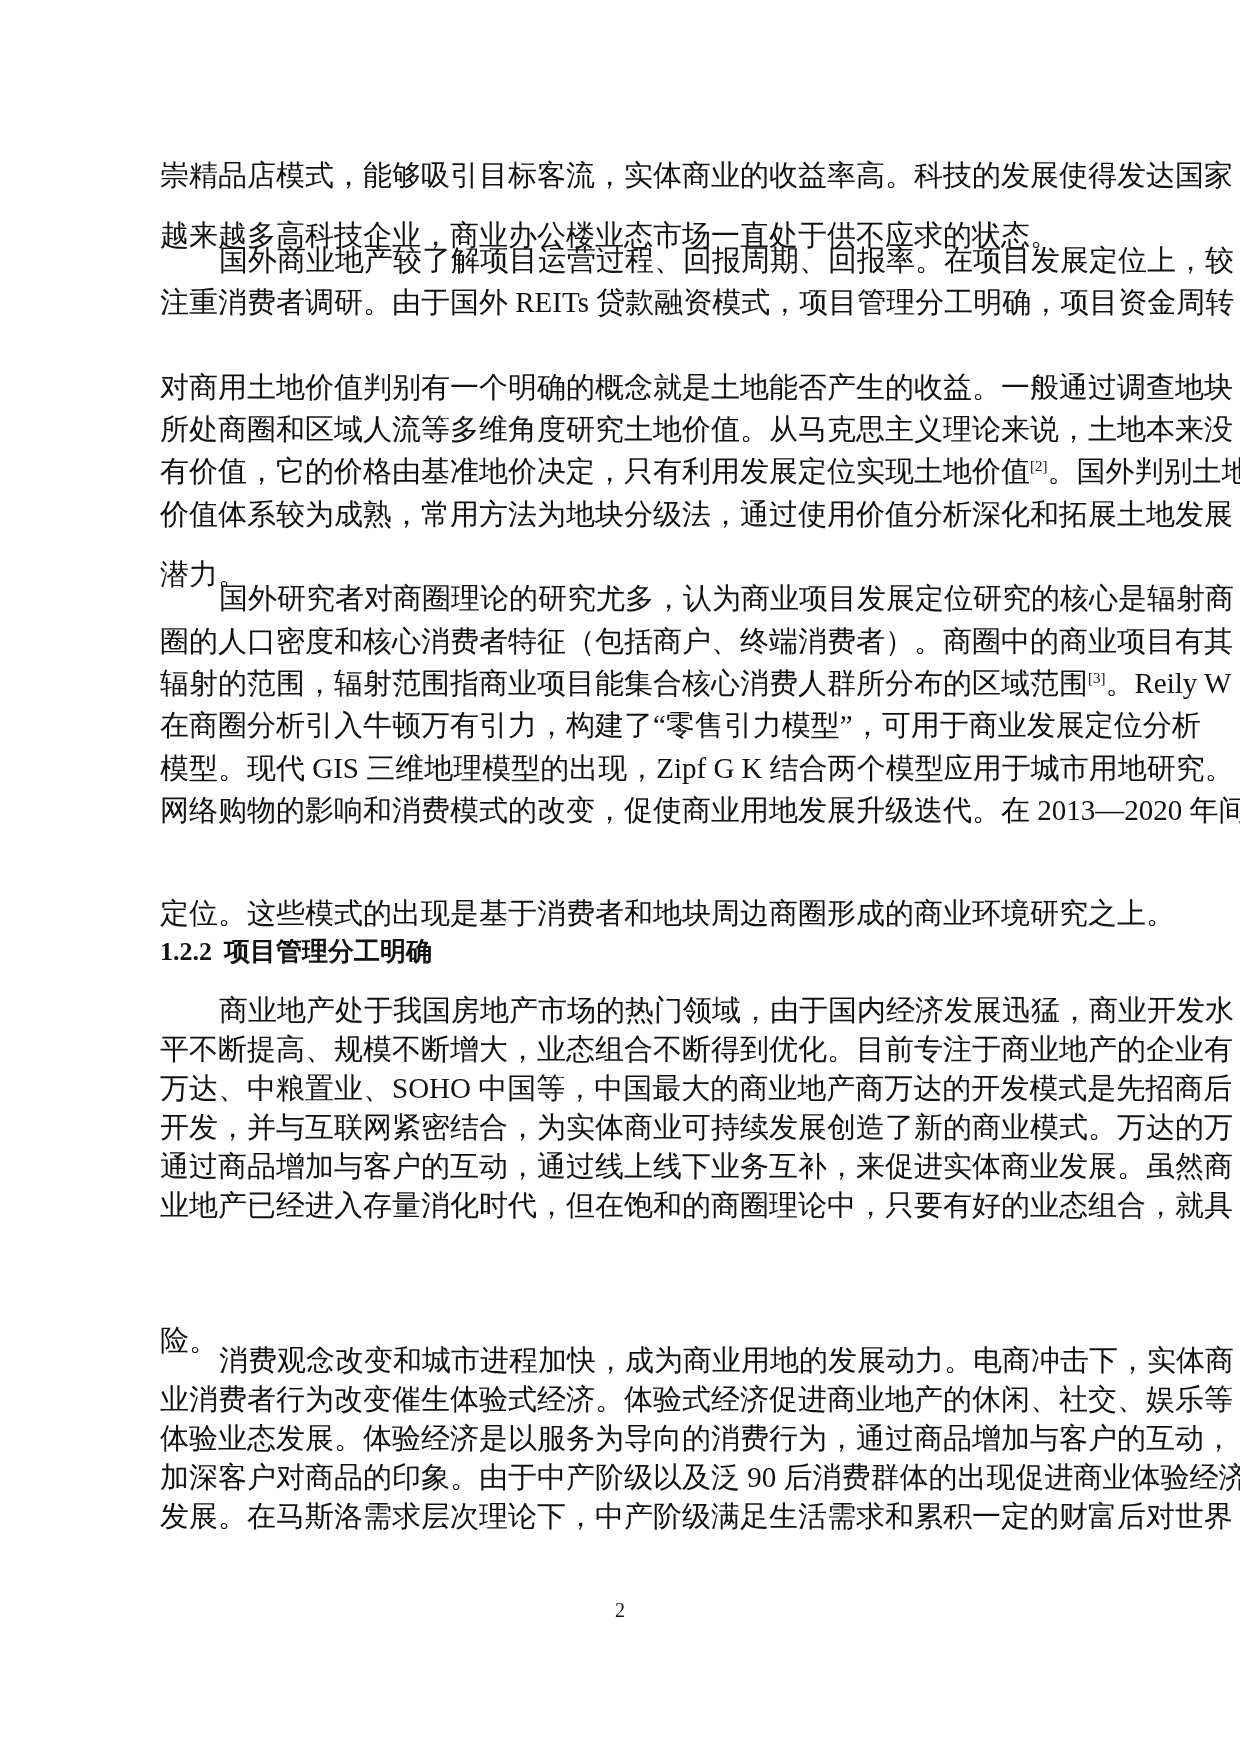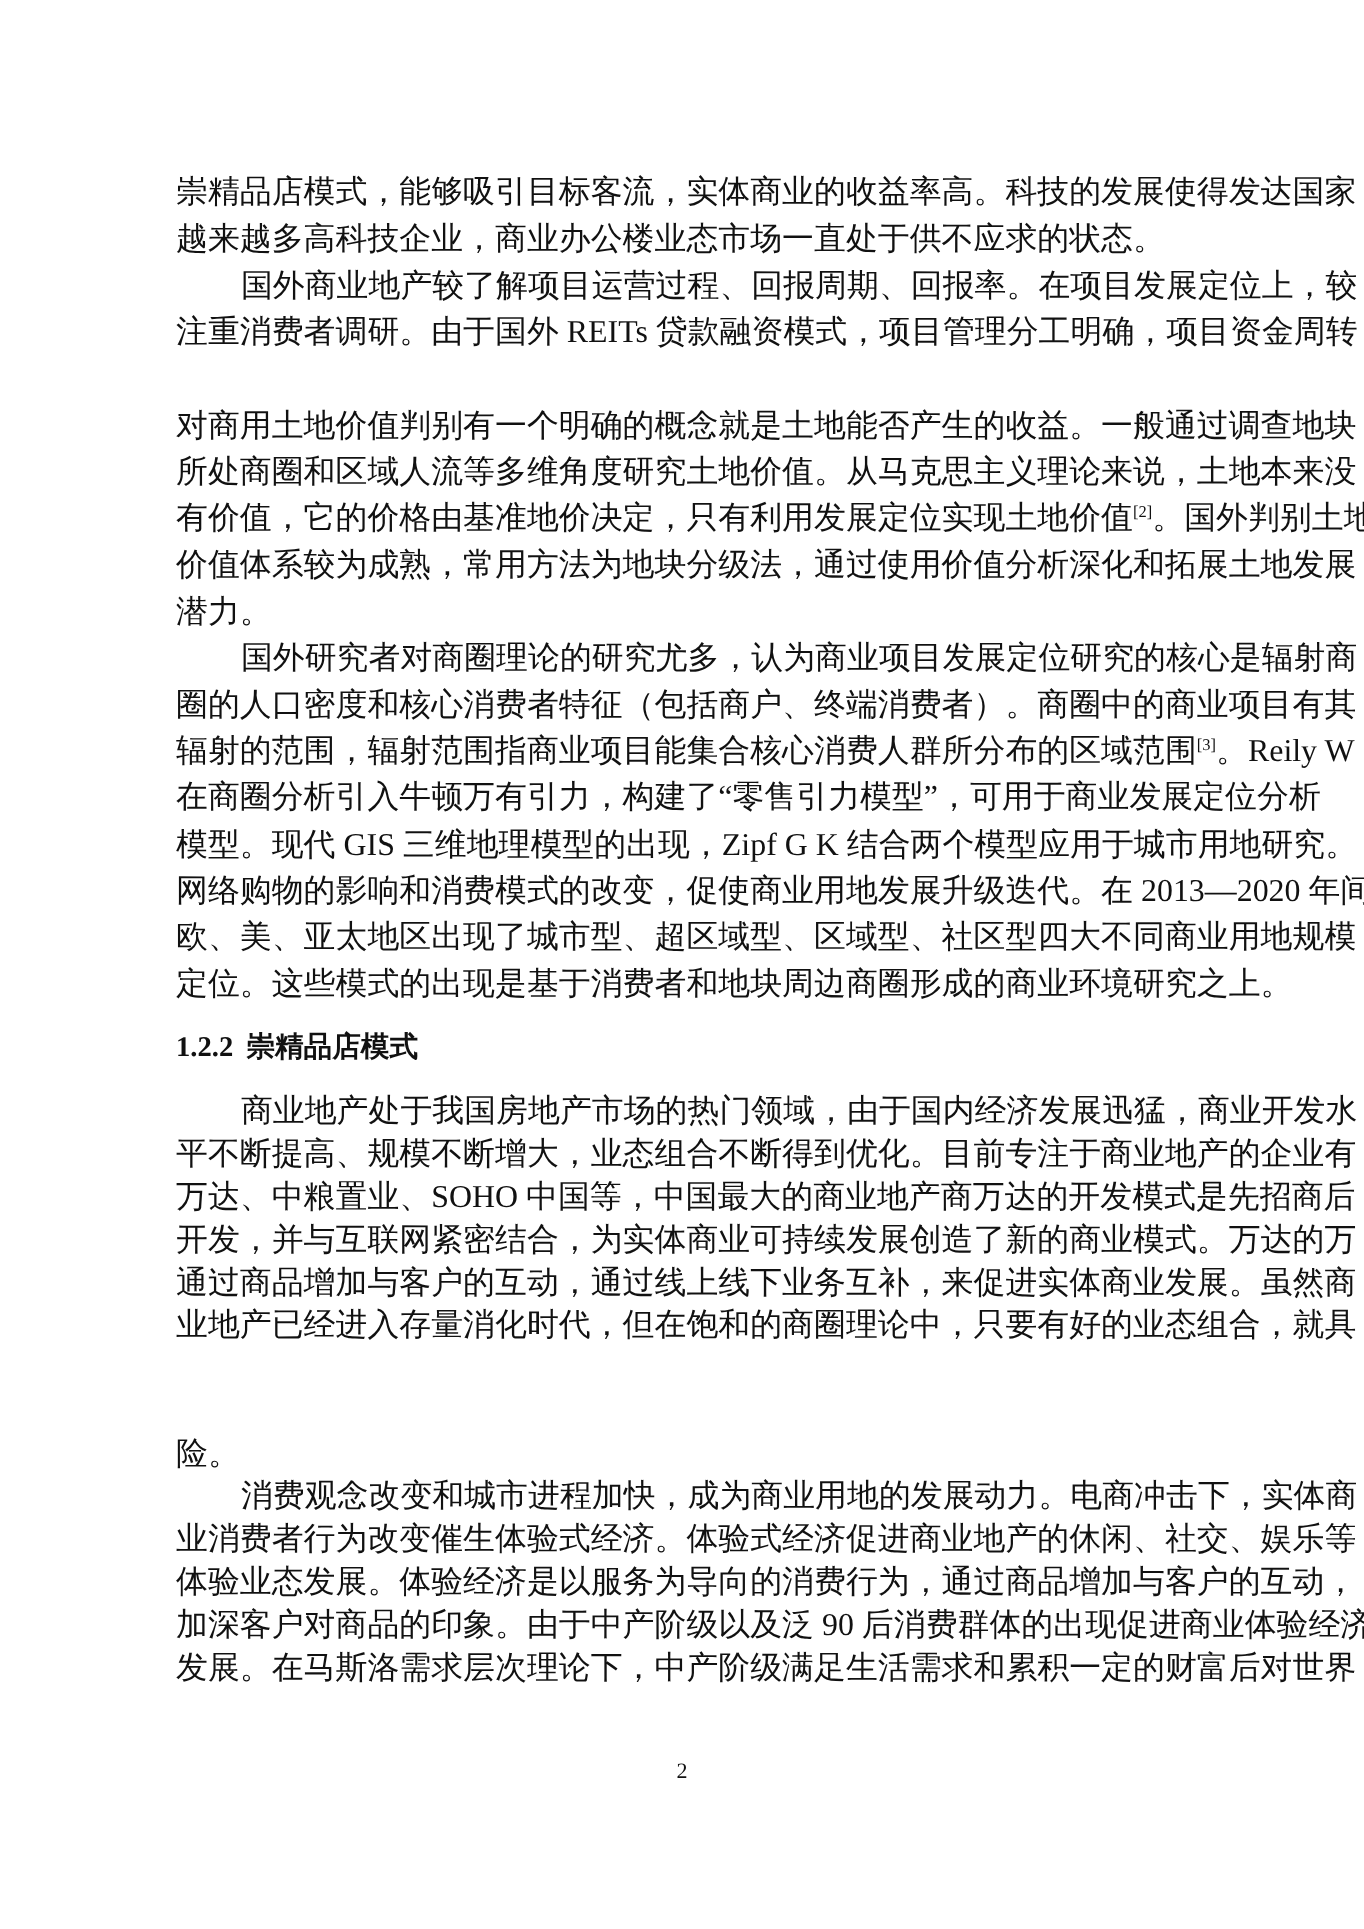--- a/index.html
+++ b/index.html
@@ -2,21 +2,21 @@
 <html><head>
 <meta charset="utf-8">
 <style>
   html, body { margin:0; padding:0; background:#ffffff; }
   body { width:1240px; height:1754px; position:relative; overflow:hidden;
          font-family:"Liberation Serif","DejaVu Serif",serif; color:#111; }
   .page { position:absolute; left:0; top:0; width:1240px; height:1754px; background:#fff; }
   .line { position:absolute; left:160px; width:943px; height:34px; line-height:34px;
           font-size:29px; white-space:nowrap; text-align:justify; text-align-last:justify;
           overflow:visible; }
-  .line.last { text-align-last:left; }
+  .line.last { text-align-last:left;margin-top:18px; }
   .line.indent { left:219px; width:884px; }
   .heading { position:absolute; left:160px; top:934px; font-size:26px; font-weight:bold;
              line-height:36px; white-space:nowrap; }
   .heading .num { margin-right:12px; }
   .pagenum { position:absolute; left:0; width:1240px; top:1596px; text-align:center;
              font-size:20px; line-height:28px; }
   sup { font-size:15px; vertical-align:10px; line-height:0; }
 </style>
 </head>
 <body>
@@ -33,25 +33,24 @@
   <div class="line" style="top:454px"><span>有价值，它的价格由基准地价决定，只有利用发展定位实现土地价值</span><sup>[2]</sup><span>。国外判别土地</span></div>
   <div class="line" style="top:497px">价值体系较为成熟，常用方法为地块分级法，通过使用价值分析深化和拓展土地发展</div>
   <div class="line last" style="top:539px">潜力。</div>
 
   <div class="line indent" style="top:581px">国外研究者对商圈理论的研究尤多，认为商业项目发展定位研究的核心是辐射商</div>
   <div class="line" style="top:624px">圈的人口密度和核心消费者特征（包括商户、终端消费者）。商圈中的商业项目有其</div>
   <div class="line" style="top:666px"><span>辐射的范围，辐射范围指商业项目能集合核心消费人群所分布的区域范围</span><sup>[3]</sup><span>。Reily W</span></div>
   <div class="line" style="top:708px">在商圈分析引入牛顿万有引力，构建了“零售引力模型”，可用于商业发展定位分析</div>
   <div class="line" style="top:751px">模型。现代 GIS 三维地理模型的出现，Zipf G K 结合两个模型应用于城市用地研究。</div>
   <div class="line" style="top:793px">网络购物的影响和消费模式的改变，促使商业用地发展升级迭代。在 2013—2020 年间，</div>
-  <div class="line" style="top:835px">欧、美、亚太地区出现了城市型、超区域型、区域型、社区型四大不同商业用地规模</div>
   <div class="line last" style="top:878px">定位。这些模式的出现是基于消费者和地块周边商圈形成的商业环境研究之上。</div>
 
   <div class="heading">
-    <span class="num">1.2.2</span><span>崇精品店模式</span>
+    <span class="num">1.2.2</span><span>项目管理分工明确</span>
   </div>
 
   <div class="line indent" style="top:993px">商业地产处于我国房地产市场的热门领域，由于国内经济发展迅猛，商业开发水</div>
   <div class="line" style="top:1032px">平不断提高、规模不断增大，业态组合不断得到优化。目前专注于商业地产的企业有</div>
   <div class="line" style="top:1071px">万达、中粮置业、SOHO 中国等，中国最大的商业地产商万达的开发模式是先招商后</div>
   <div class="line" style="top:1110px">开发，并与互联网紧密结合，为实体商业可持续发展创造了新的商业模式。万达的万</div>
   <div class="line" style="top:1149px">通过商品增加与客户的互动，通过线上线下业务互补，来促进实体商业发展。虽然商</div>
   <div class="line" style="top:1188px">业地产已经进入存量消化时代，但在饱和的商圈理论中，只要有好的业态组合，就具</div>
   <div class="line last" style="top:1305px">险。</div>
 

